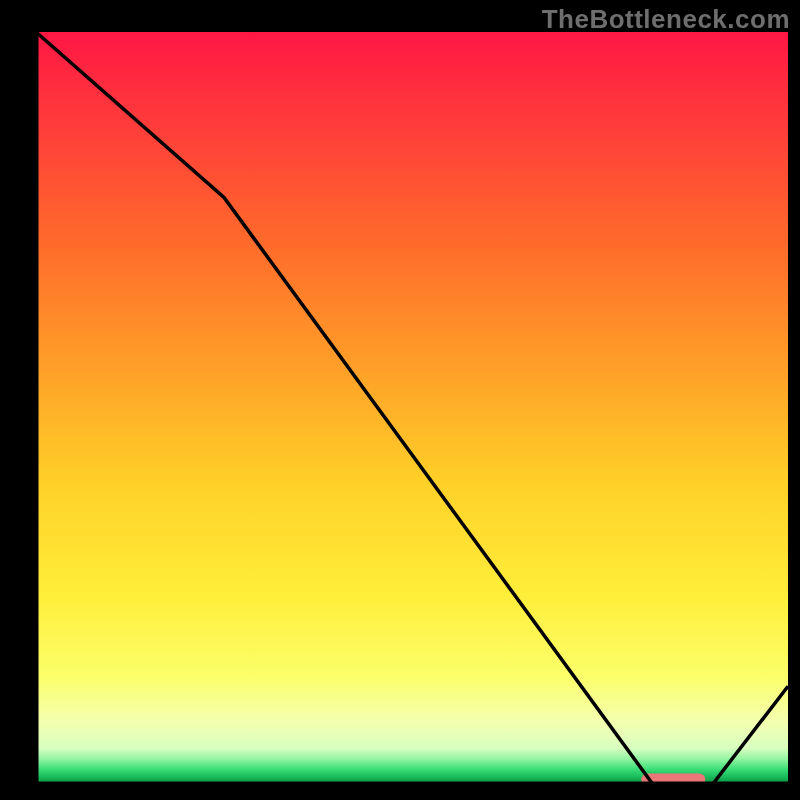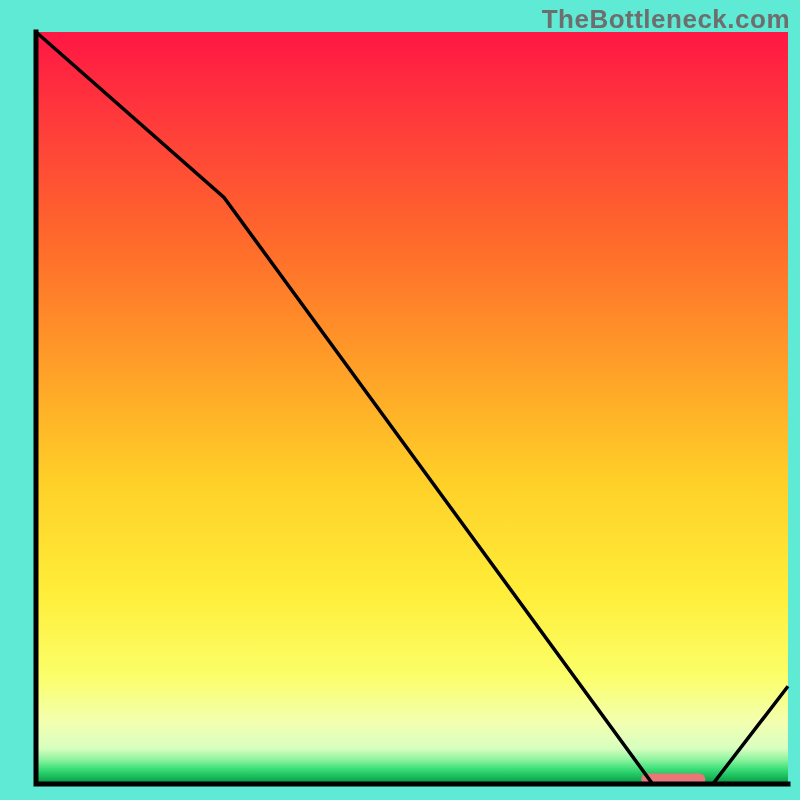--- a/index.html
+++ b/index.html
@@ -7,21 +7,21 @@
     padding: 0;
     width: 800px;
     height: 800px;
     background: #ffffff;
     font-family: Arial, Helvetica, sans-serif;
   }
   .chart-container {
     position: relative;
     width: 800px;
     height: 800px;
-    background: #5eead4;
+    background: #000000;
   }
   .attribution {
     position: absolute;
     top: 4px;
     right: 10px;
     font-size: 26px;
     font-weight: 600;
     color: #6e6e6e;
     letter-spacing: 0.5px;
     user-select: none;

